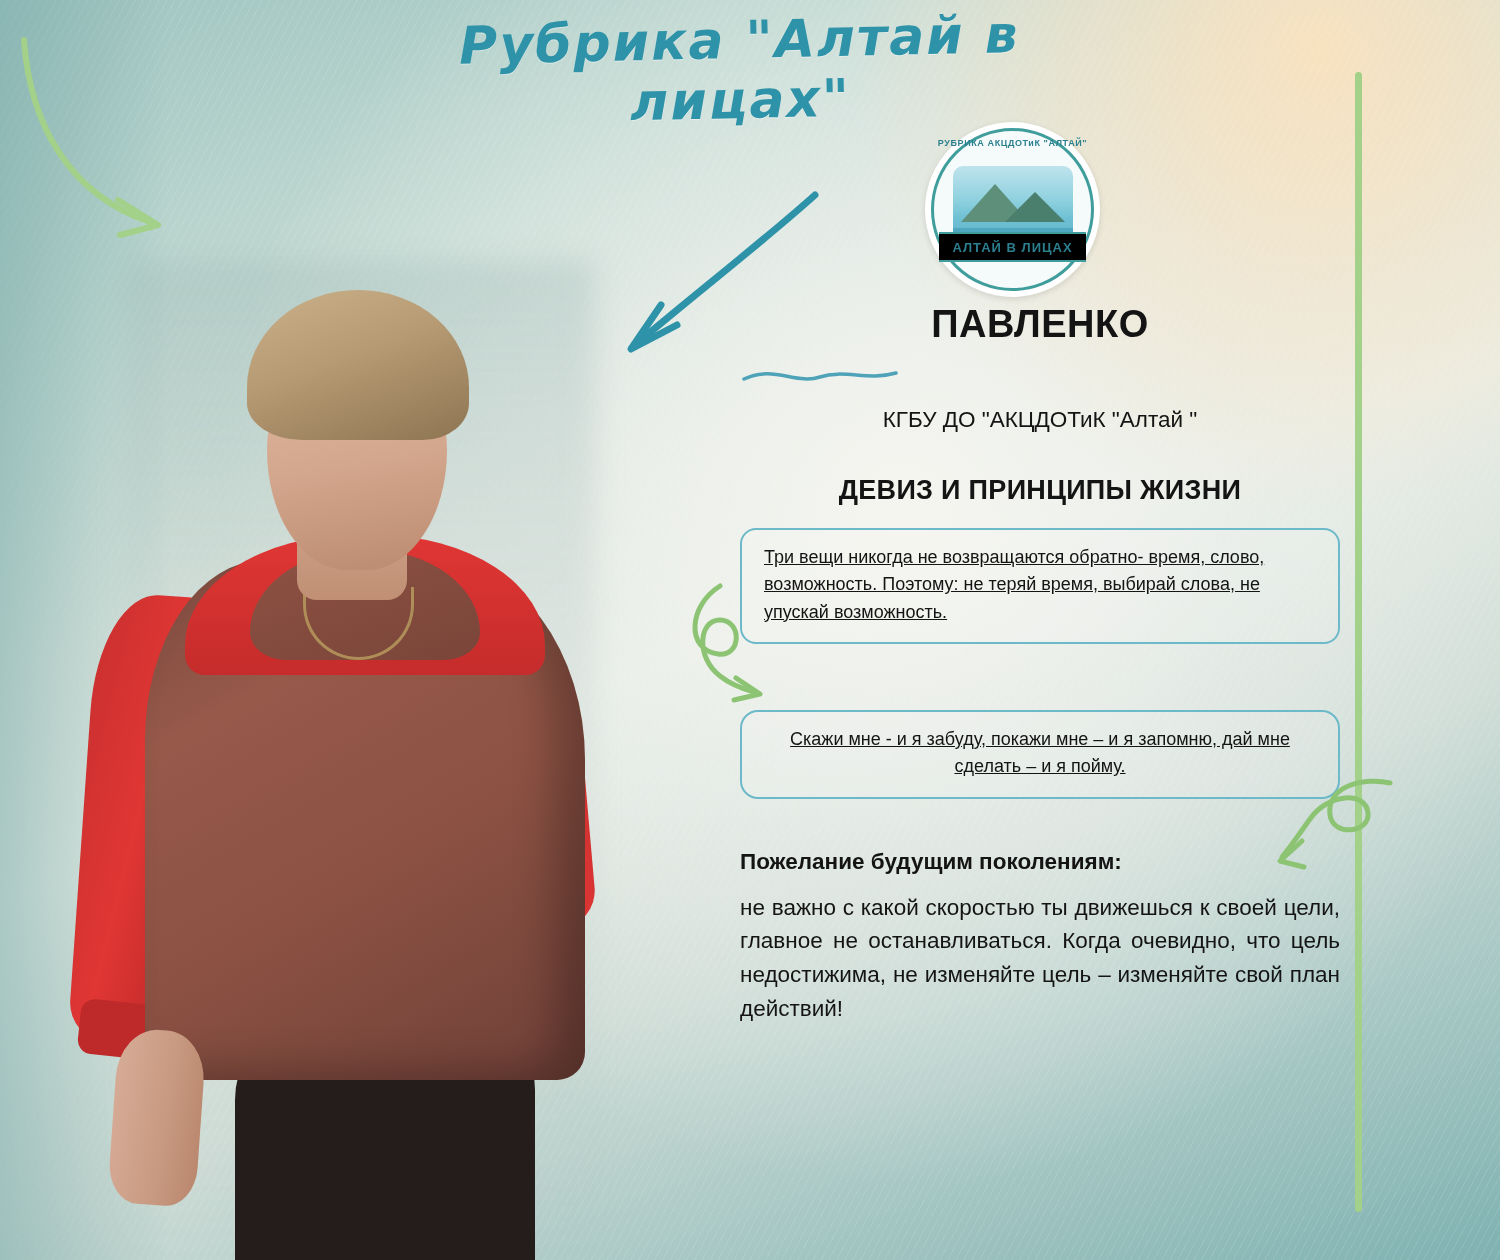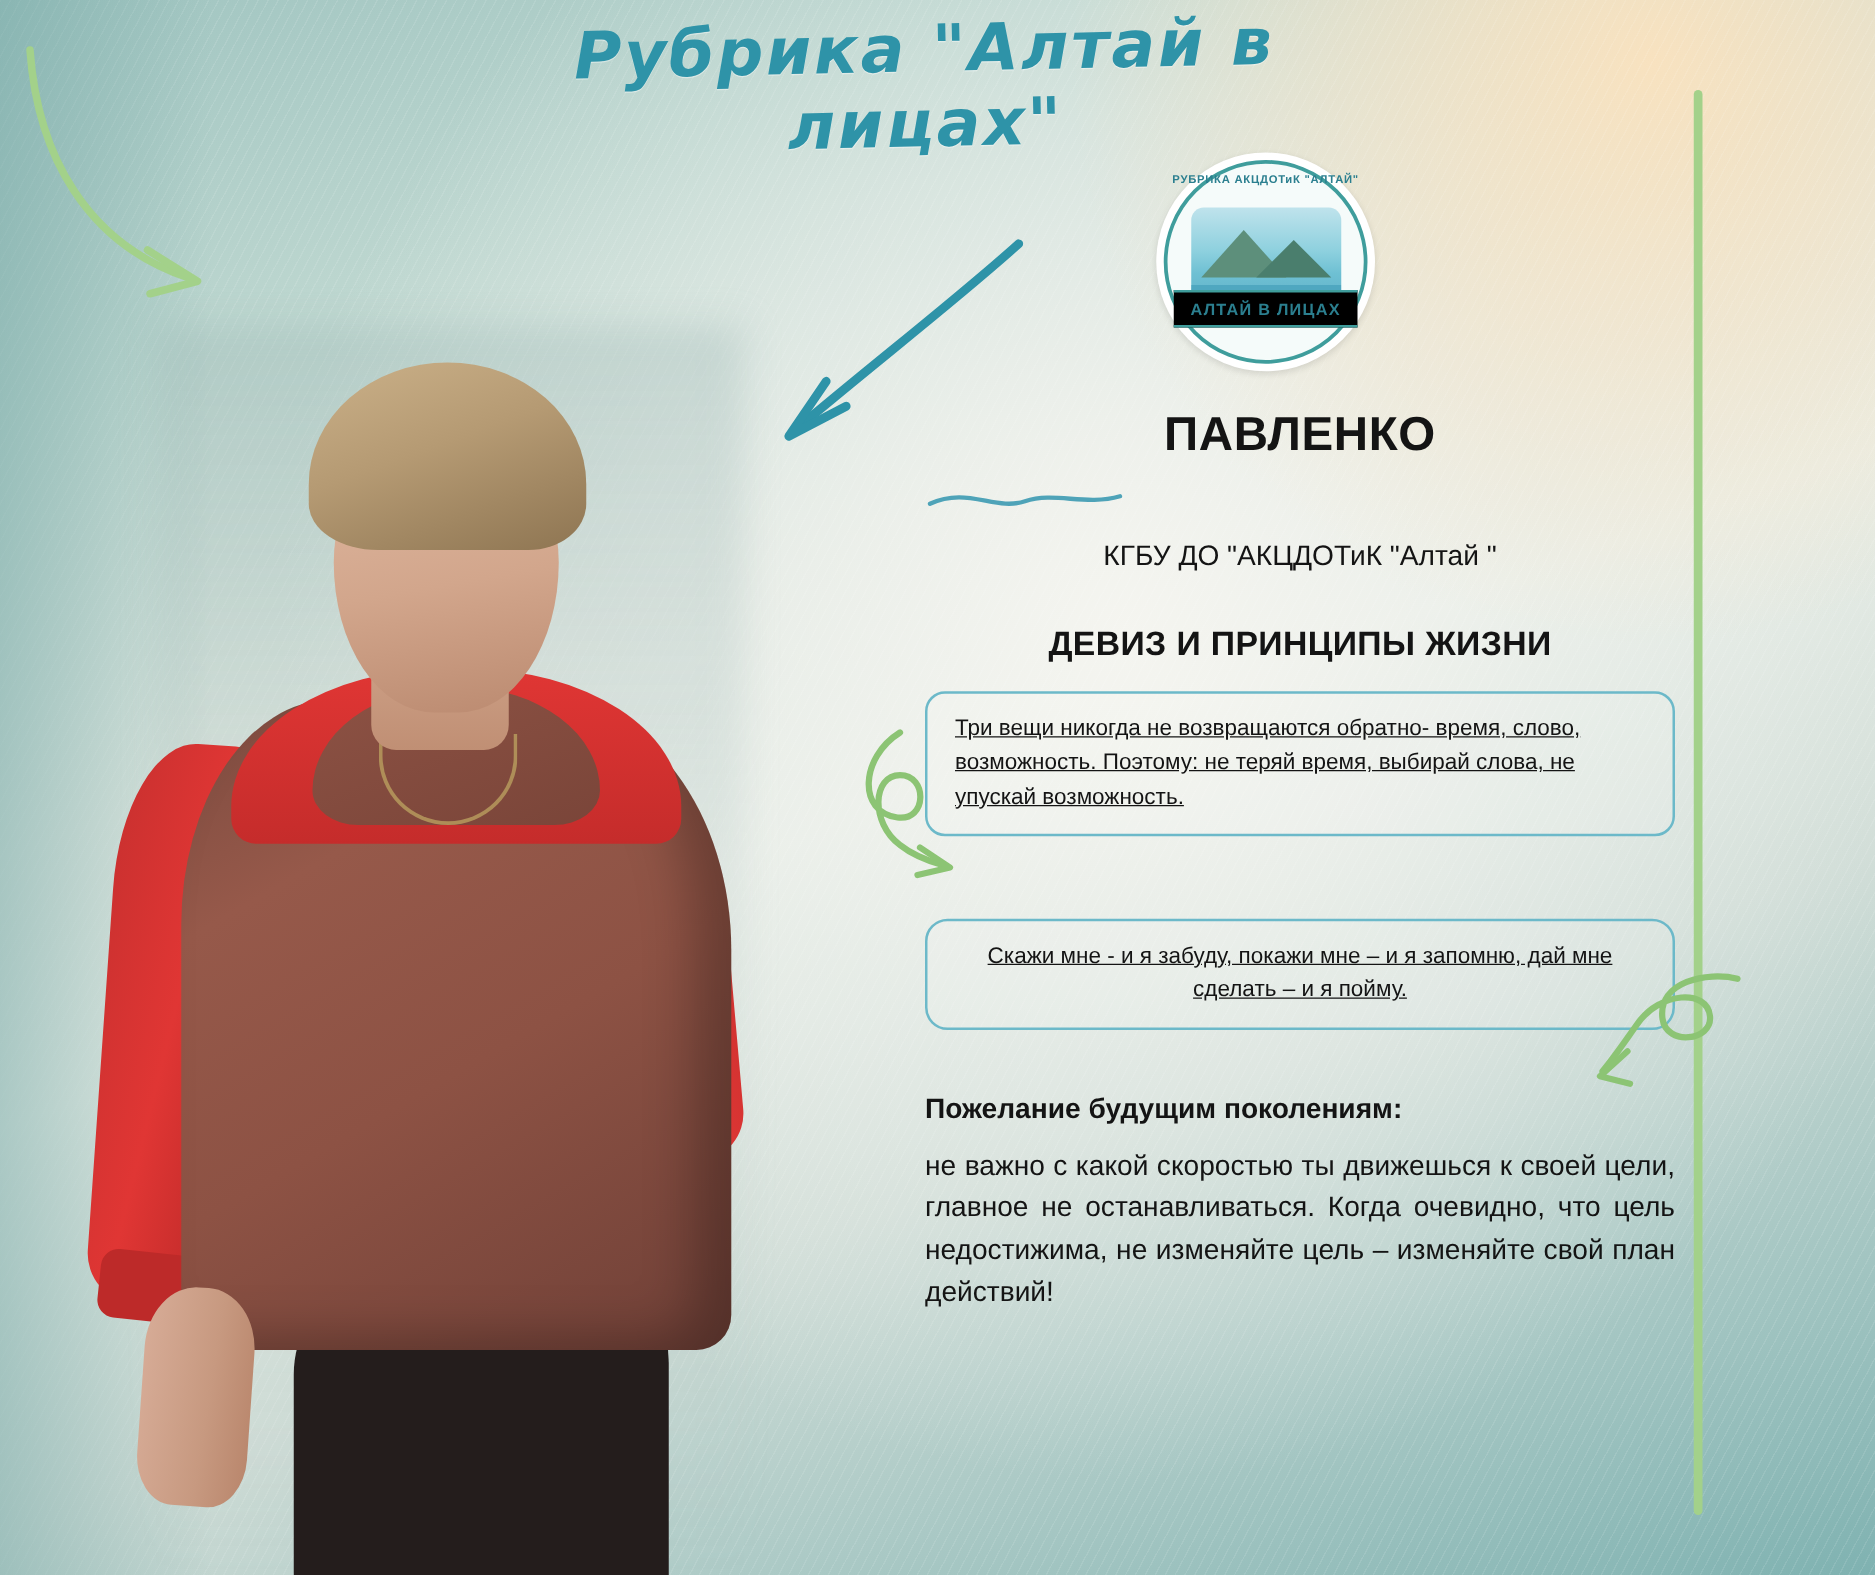--- a/index.html
+++ b/index.html
@@ -316,21 +316,20 @@
     width: 600px;
     z-index: 6;
   }
   .name {
     text-align: center;
     font-size: 38px;
     font-weight: bold;
     color: #141414;
     line-height: 1.28;
     letter-spacing: 0.5px;
-    margin-top: 24px;
   }
   .divider-wave {
     margin: 16px auto 14px auto;
     width: 160px;
     height: 22px;
   }
   .role {
     text-align: center;
     font-size: 22.5px;
     color: #141414;

